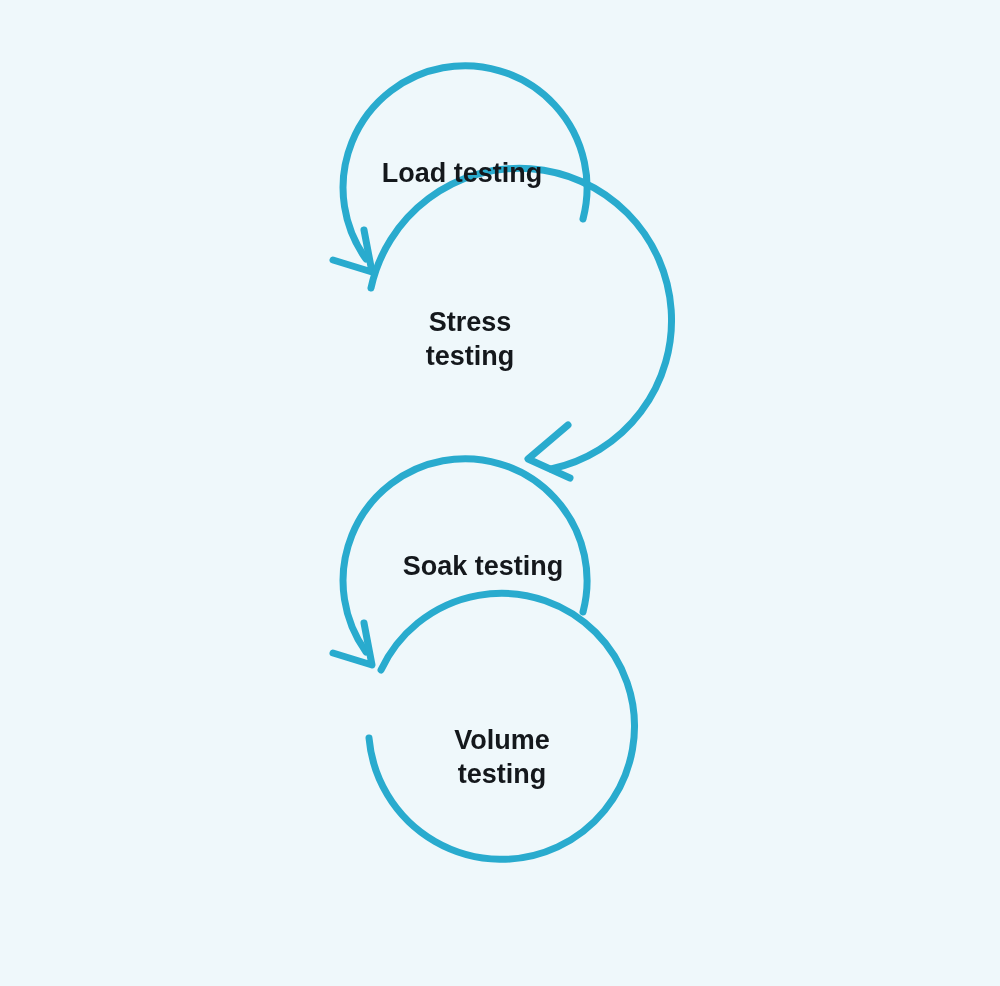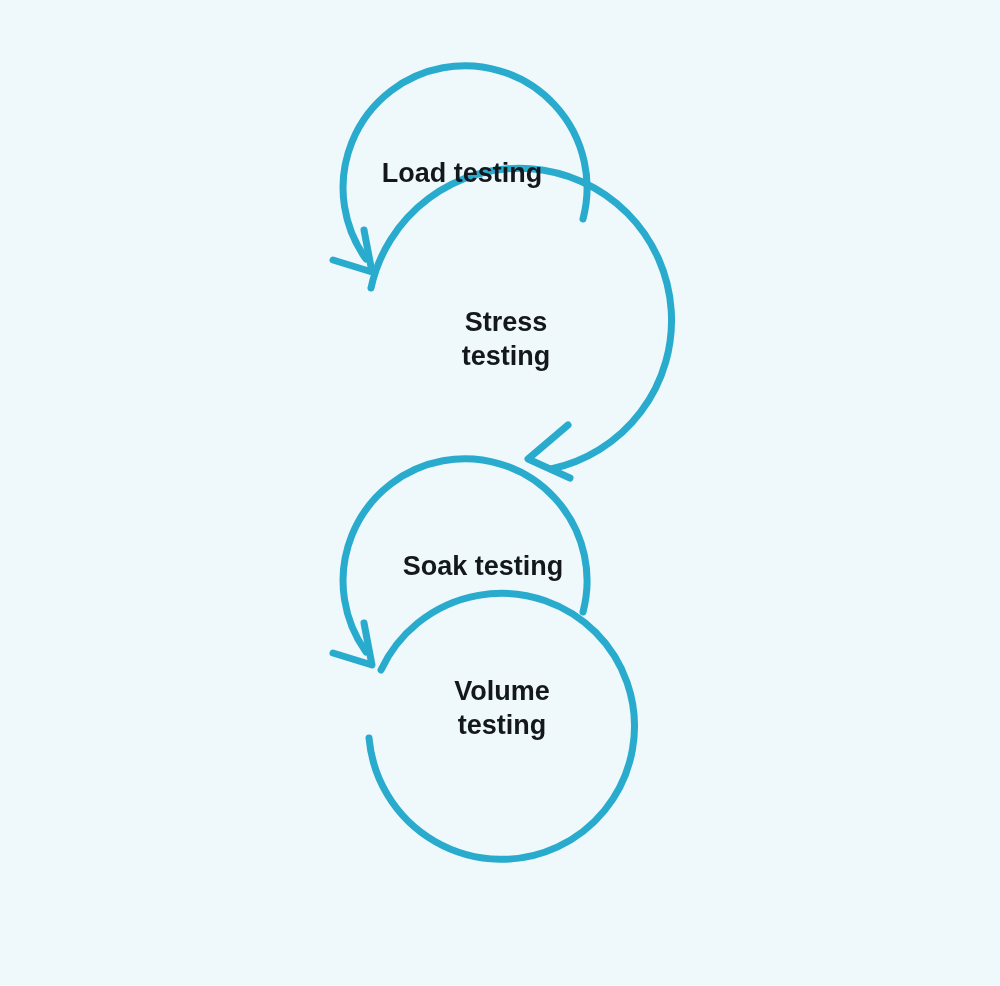--- a/index.html
+++ b/index.html
@@ -67,21 +67,21 @@
 
     <g>
       <path d="M 381 670
                A 133 133 0 1 1 369 738" fill="none" stroke="#29abce" stroke-width="7" stroke-linecap="round" stroke-linejoin="round"></path>
     </g>
 
   </svg>
 
   <div class="stage-label" style="left:462px; top:173px;">Load testing</div>
 
-  <div class="stage-label" style="left:506px; top:339px;">Stress
+  <div class="stage-label" style="left:470px; top:339px;">Stress
 testing</div>
 
   <div class="stage-label" style="left:462px; top:566px;margin-left:21px;">Soak testing</div>
 
-  <div class="stage-label" style="left:502px; top:708px;">Volume
+  <div class="stage-label" style="left:502px; top:757px;">Volume
 testing</div>
 
 </div>
 
 </body></html>

